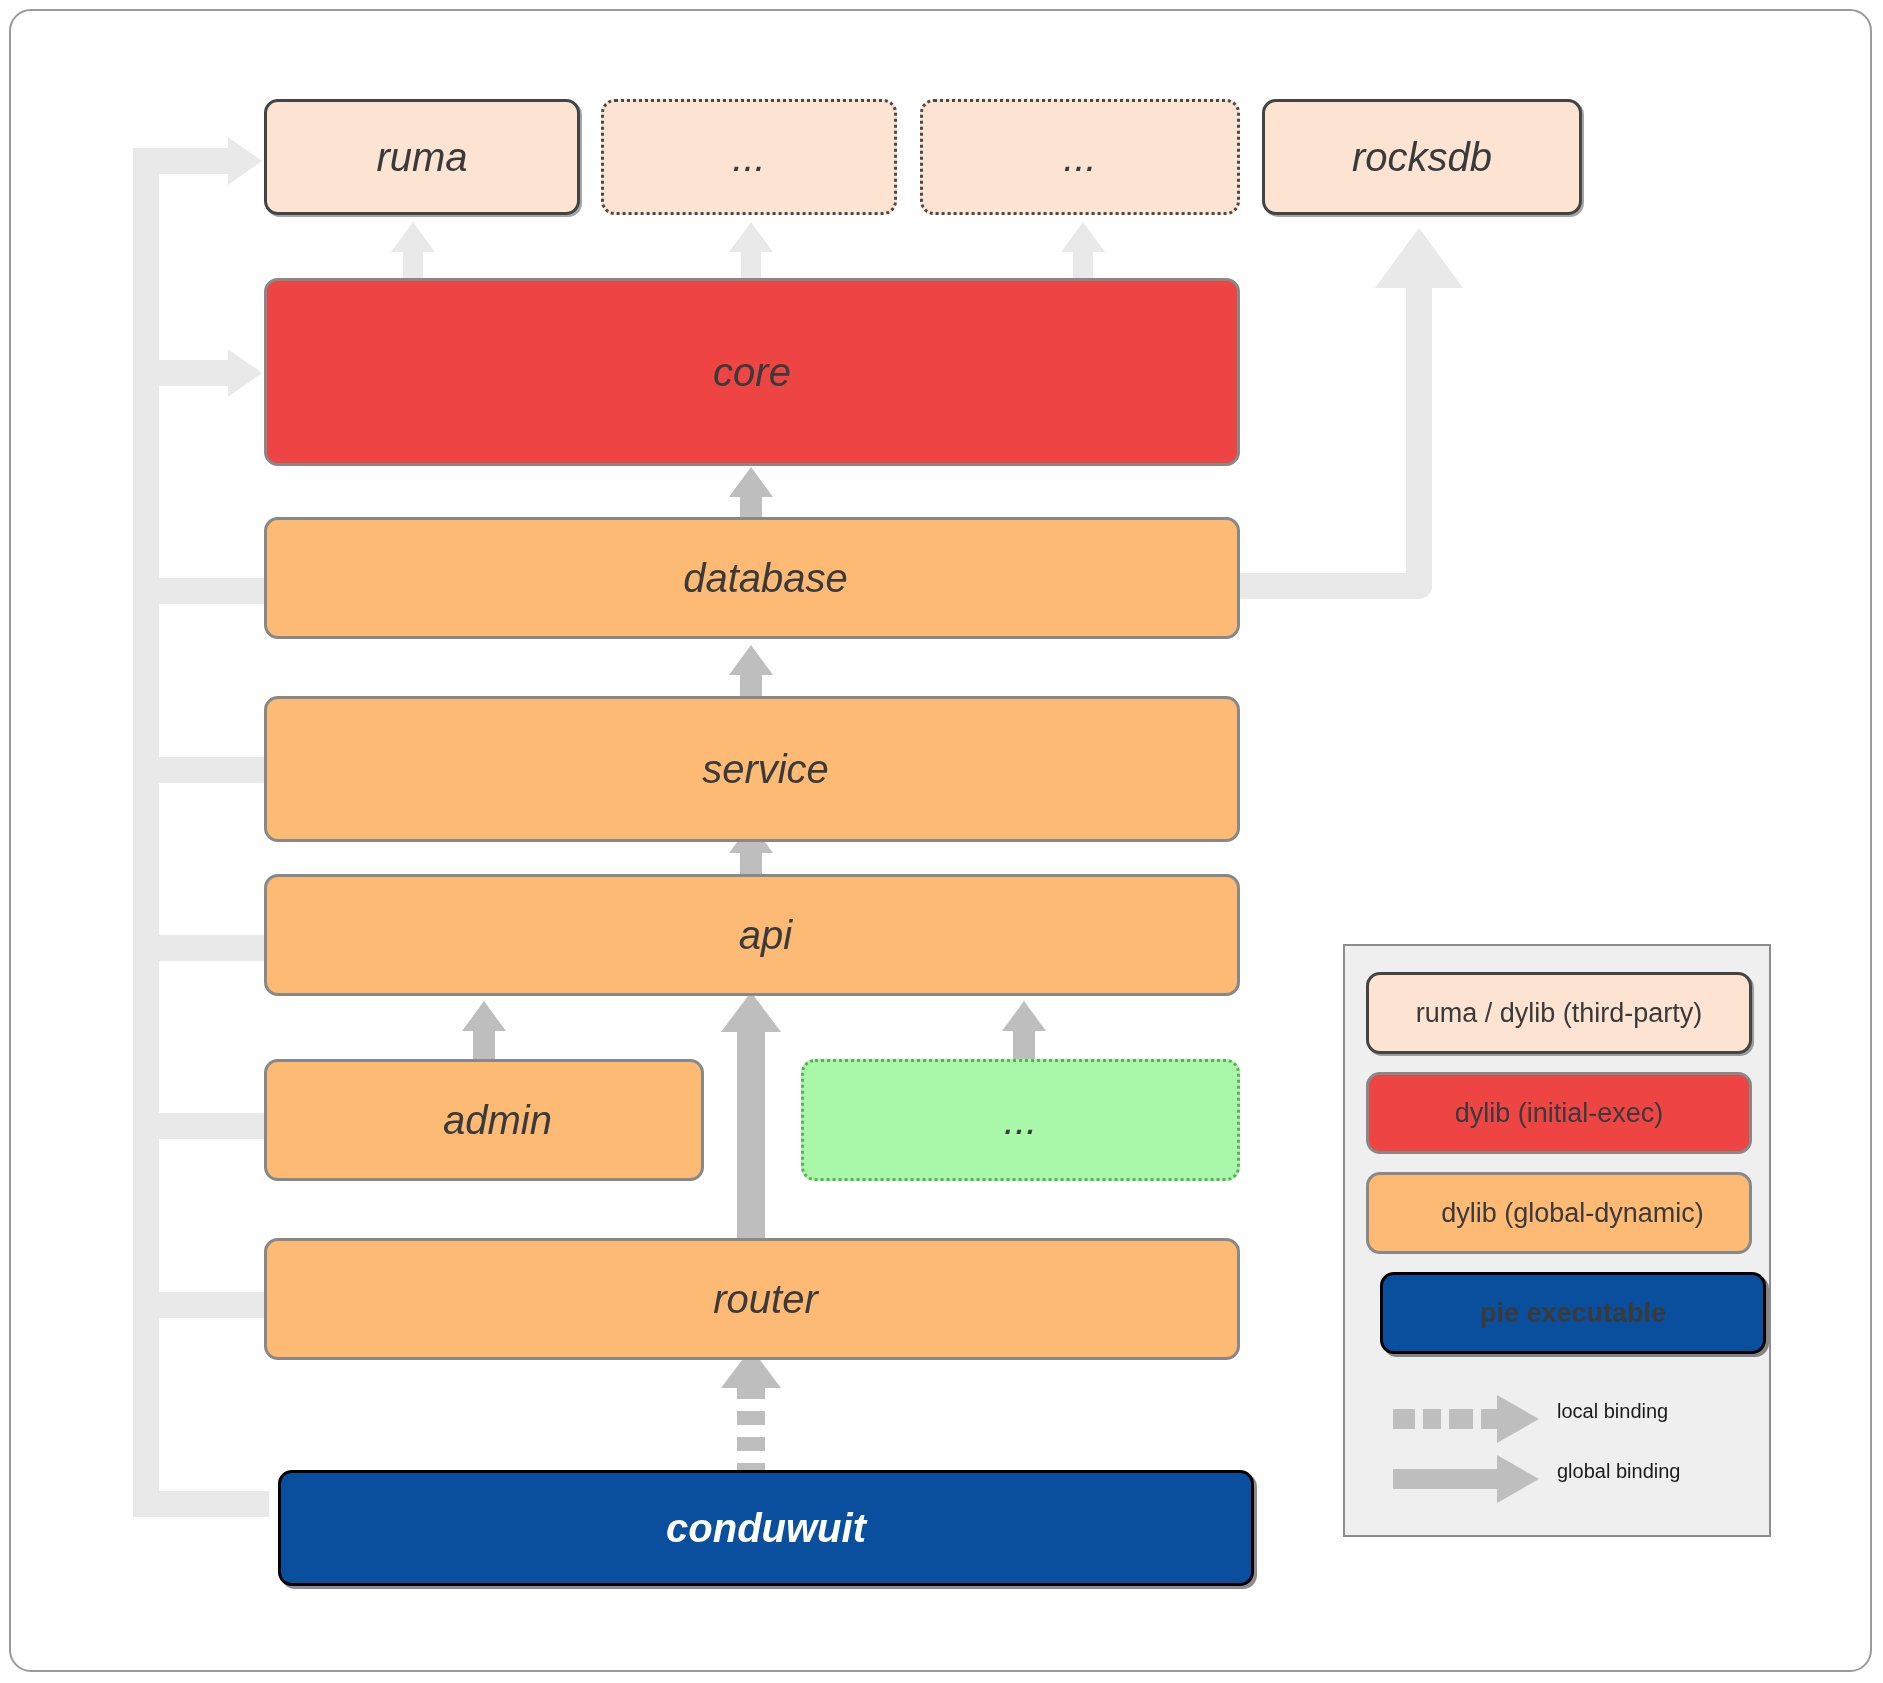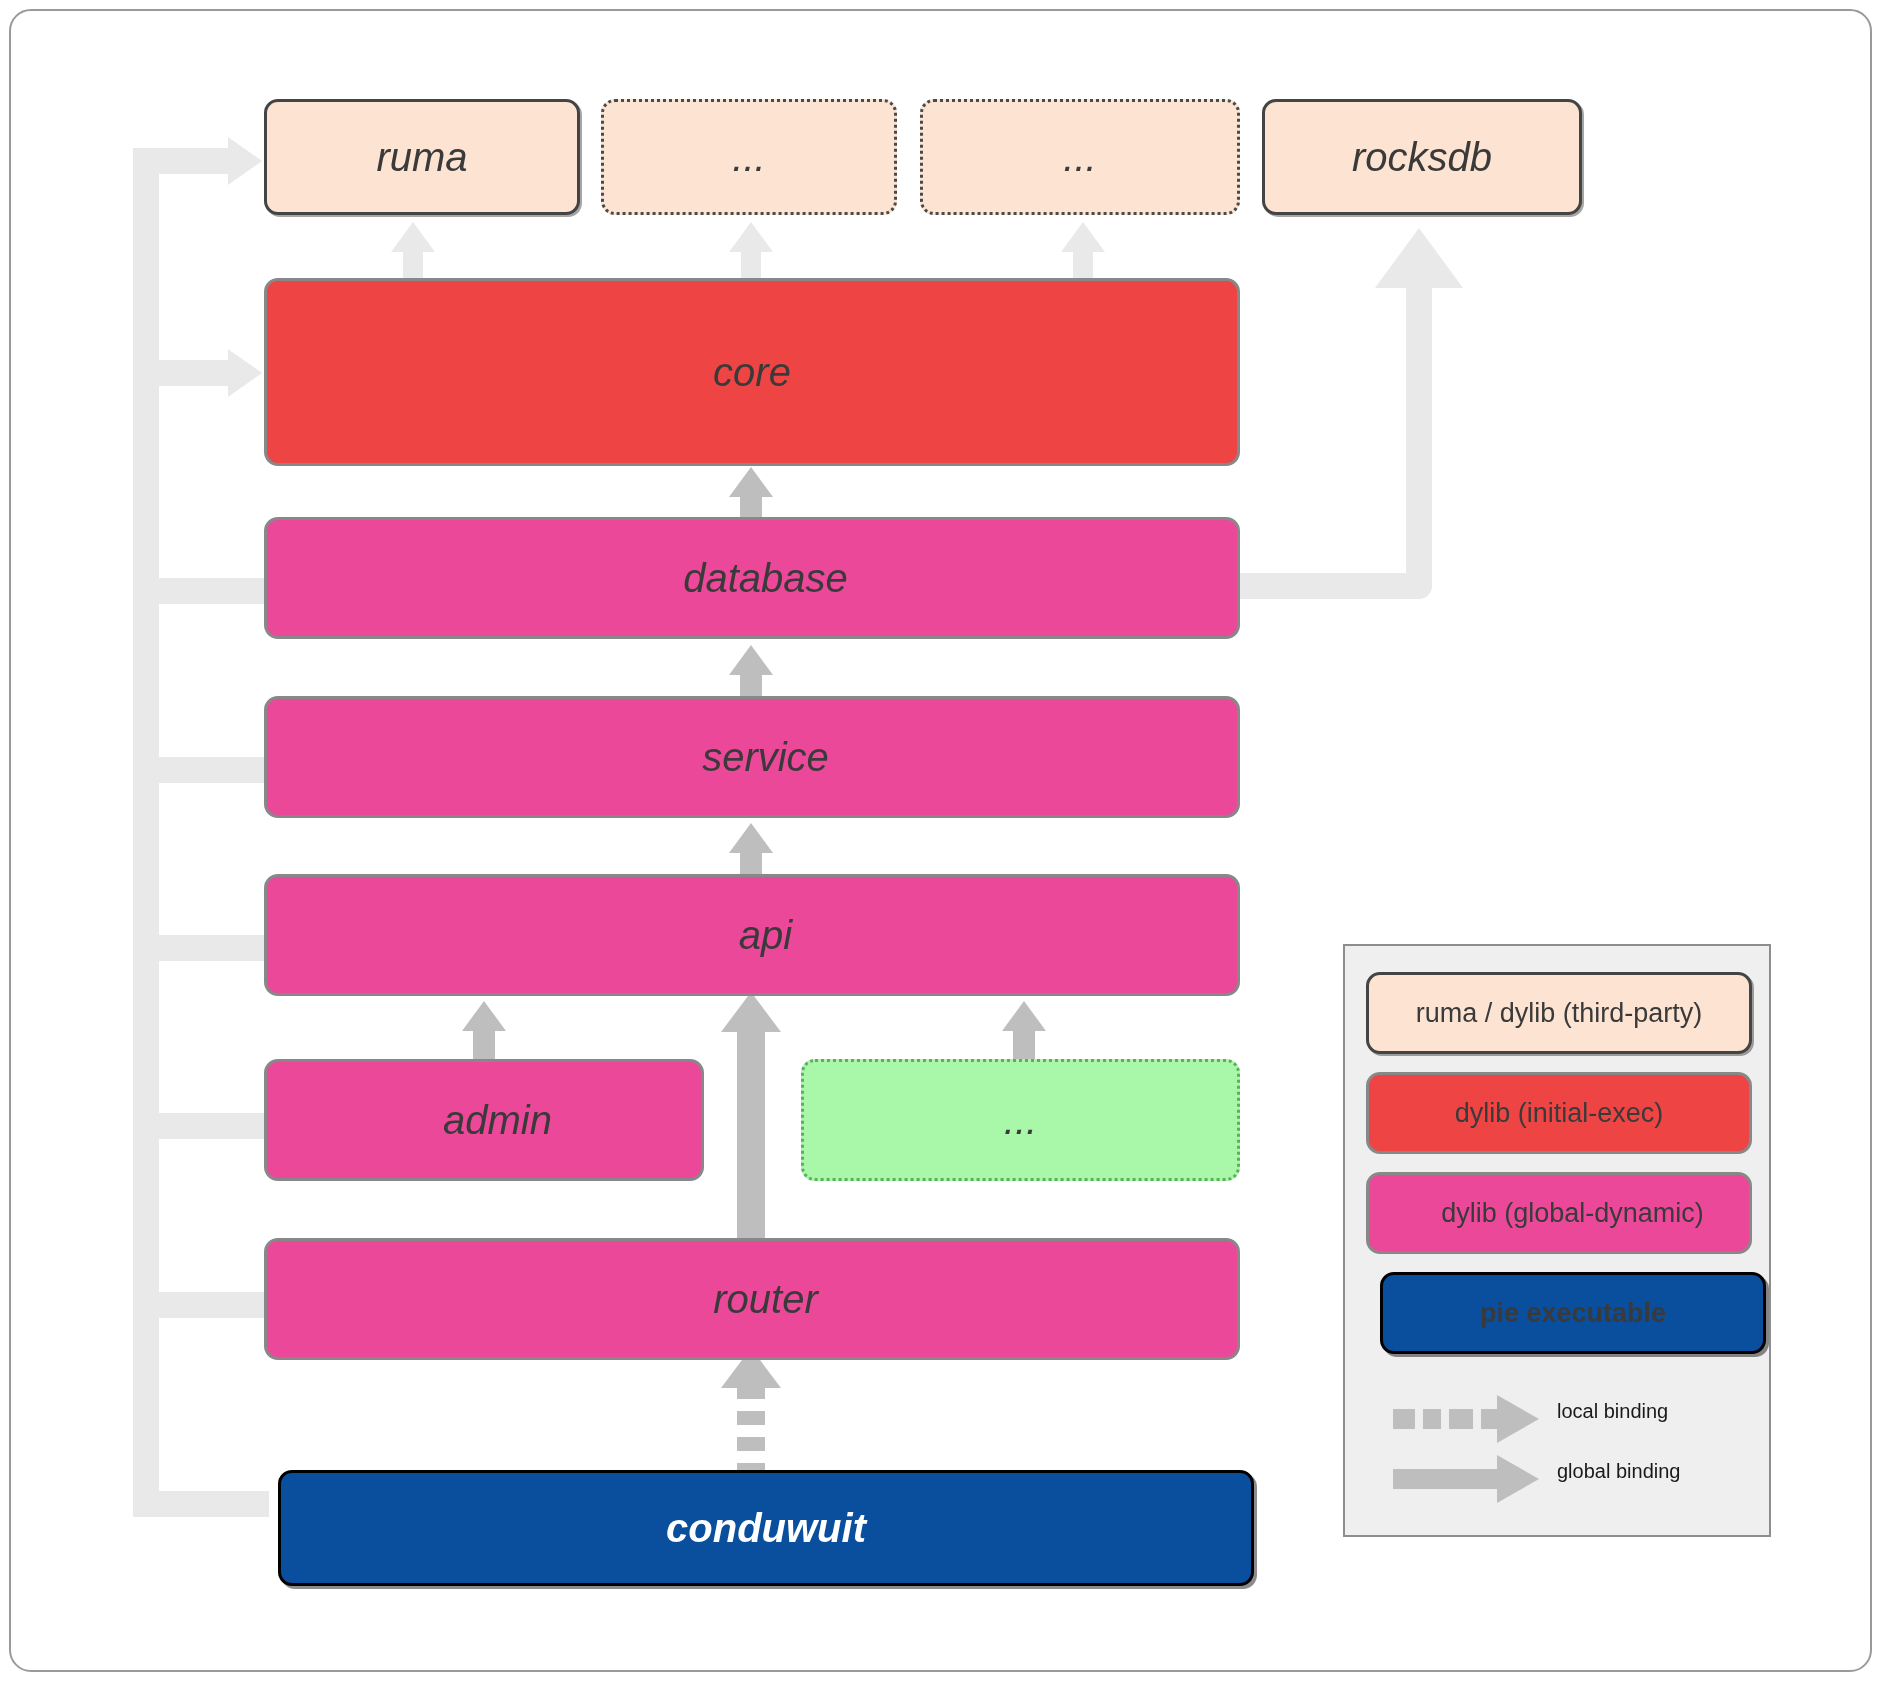--- a/index.html
+++ b/index.html
@@ -53,21 +53,21 @@
   }
 
   
   .n-blue{
     background:#ef4444;
     border:3px solid #888888;
   }
 
   
   .n-green{
-    background:#ec4899;
+    background:#fdba74;
     border:3px solid #888888;
     padding-left:27px;
   }
   .n-green-dotted{
     background:#a9f7a9;
     border:3px dotted #5fae5f;
   }
 
   
   .n-navy{
@@ -263,21 +263,21 @@
   </div>
 
   <div class="node n-blue" style="left:264px; top:278px; width:976px; height:188px;">
     <span class="lbl">core</span>
   </div>
 
   <div class="node n-green" style="left:264px; top:517px; width:976px; height:122px;">
     <span class="lbl">database</span>
   </div>
 
-  <div class="node n-green" style="left:264px; top:696px; width:976px; height:122px;">
+  <div class="node n-green" style="left:264px; top:696px; width:976px; height:146px;">
     <span class="lbl">service</span>
   </div>
 
   <div class="node n-green" style="left:264px; top:874px; width:976px; height:122px;">
     <span class="lbl">api</span>
   </div>
 
   <div class="node n-green" style="left:264px; top:1059px; width:440px; height:122px;">
     <span class="lbl">admin</span>
   </div>

